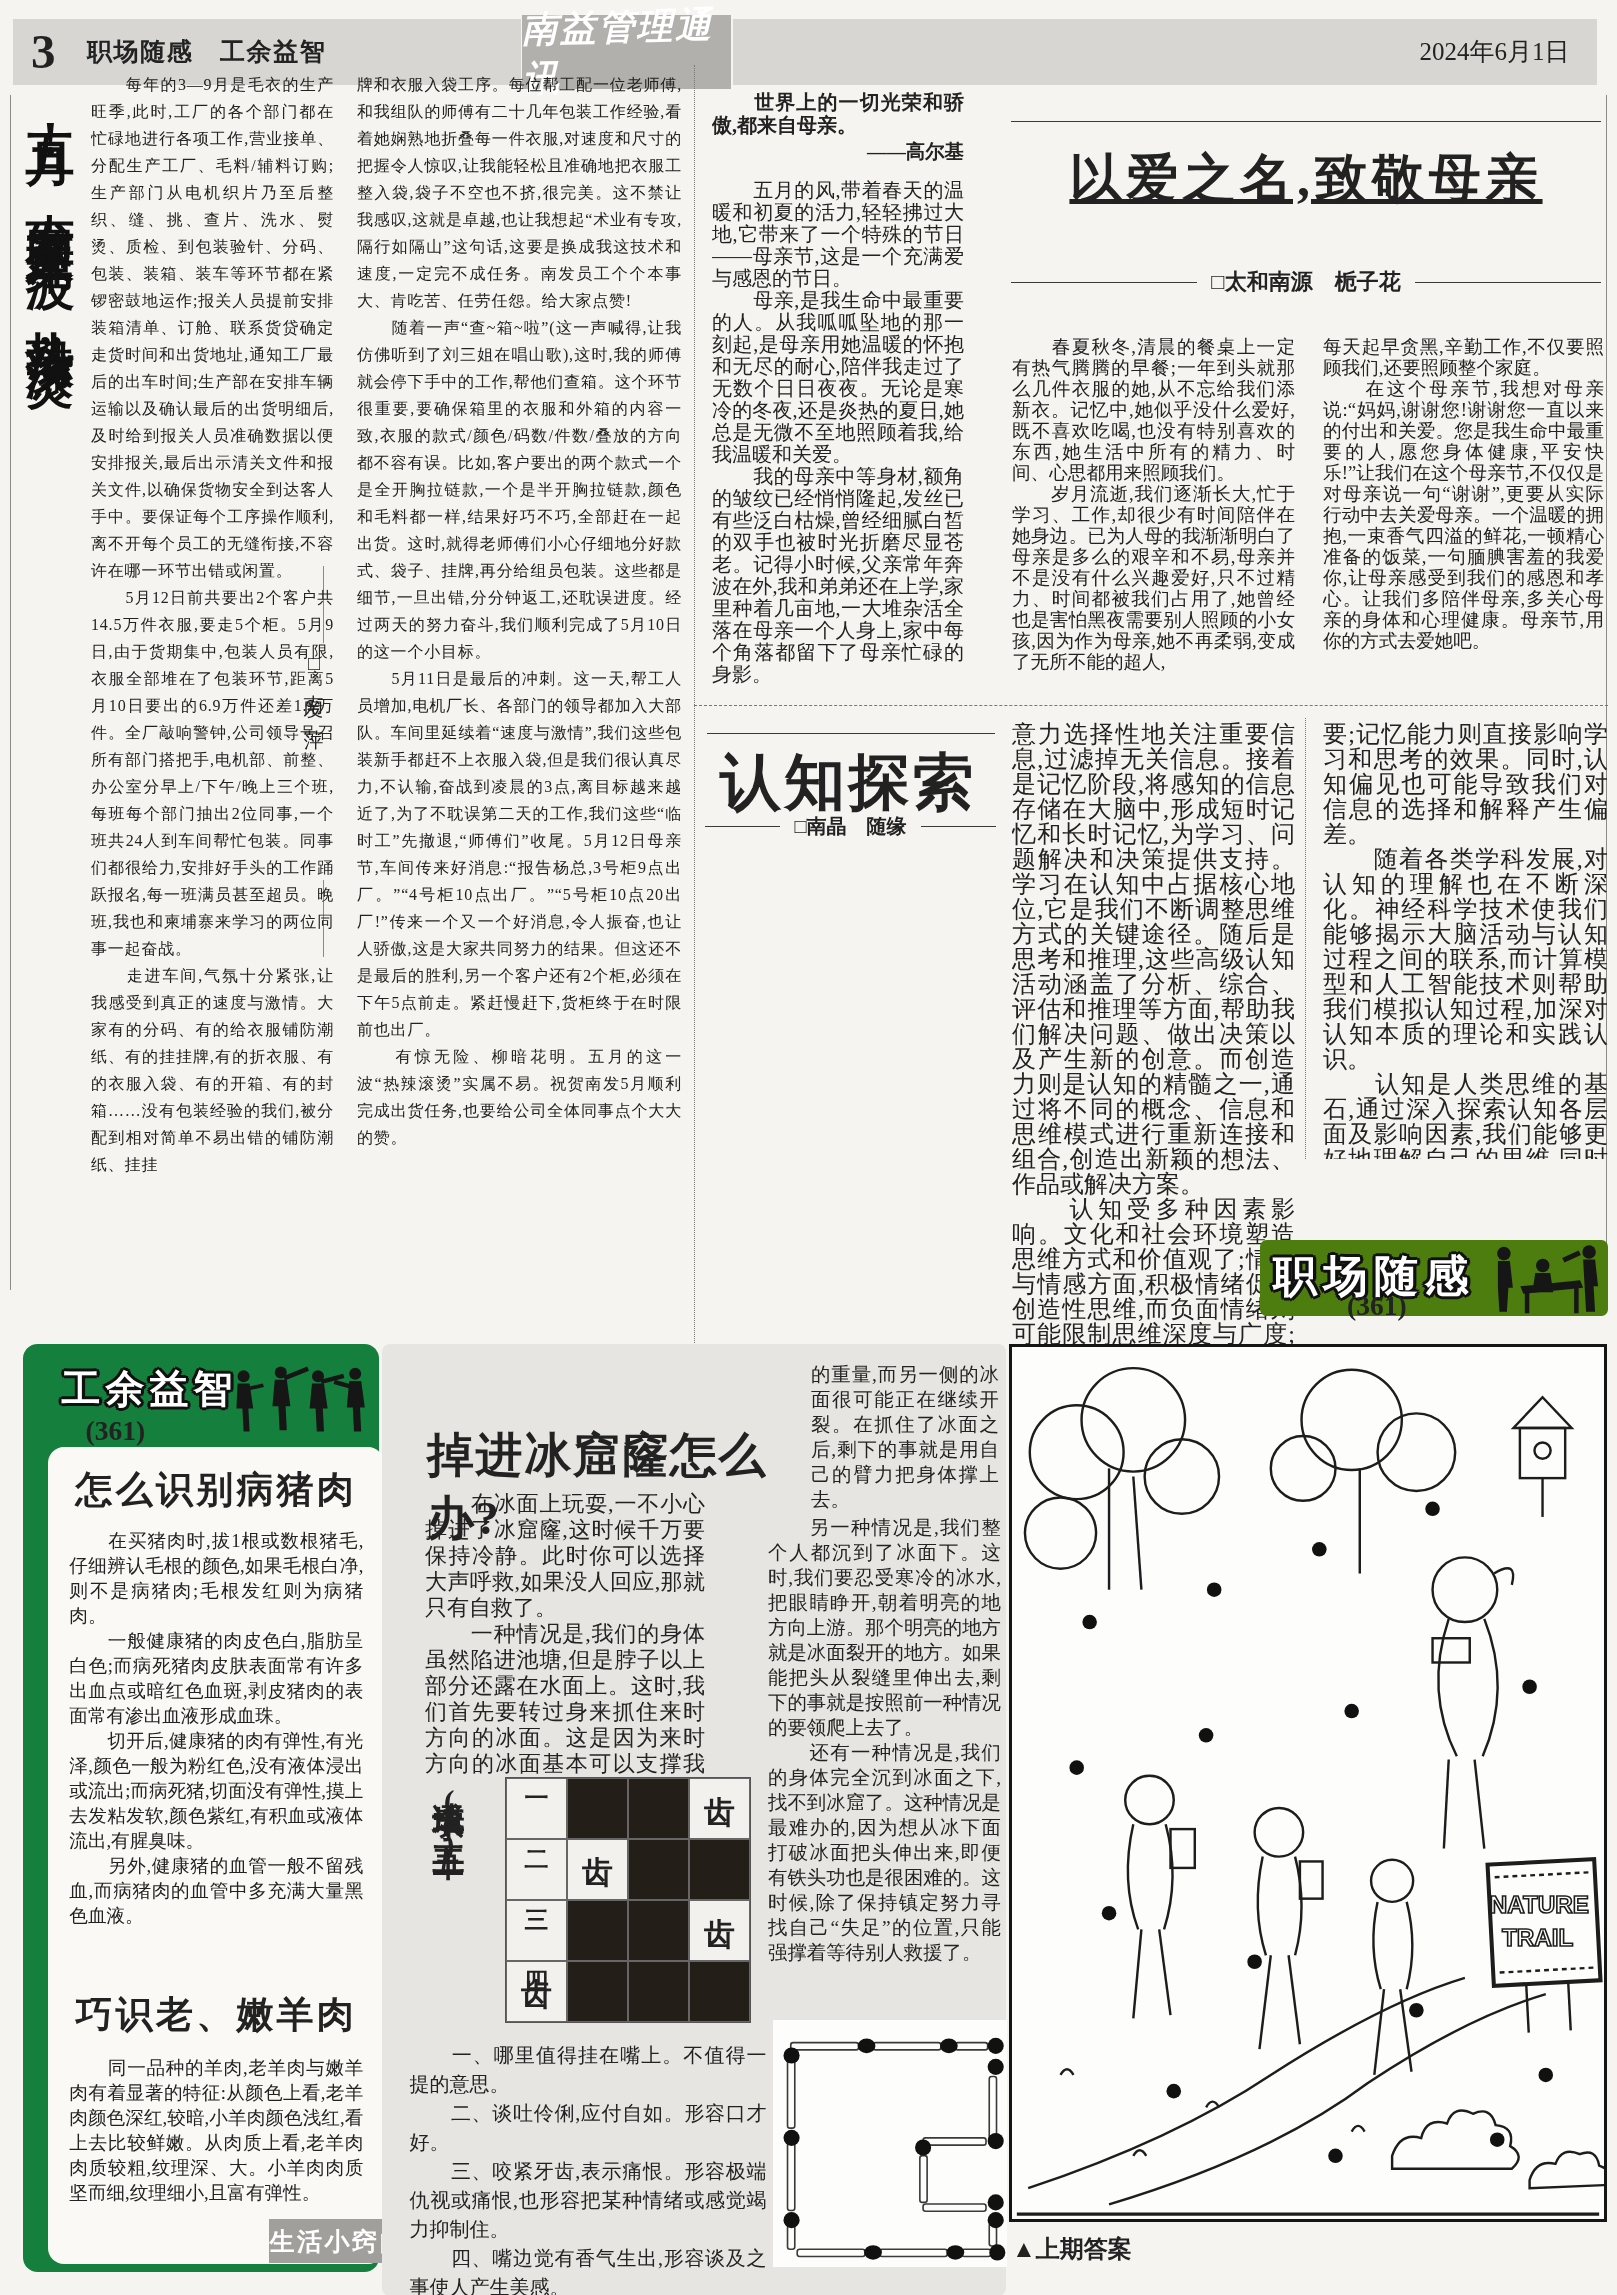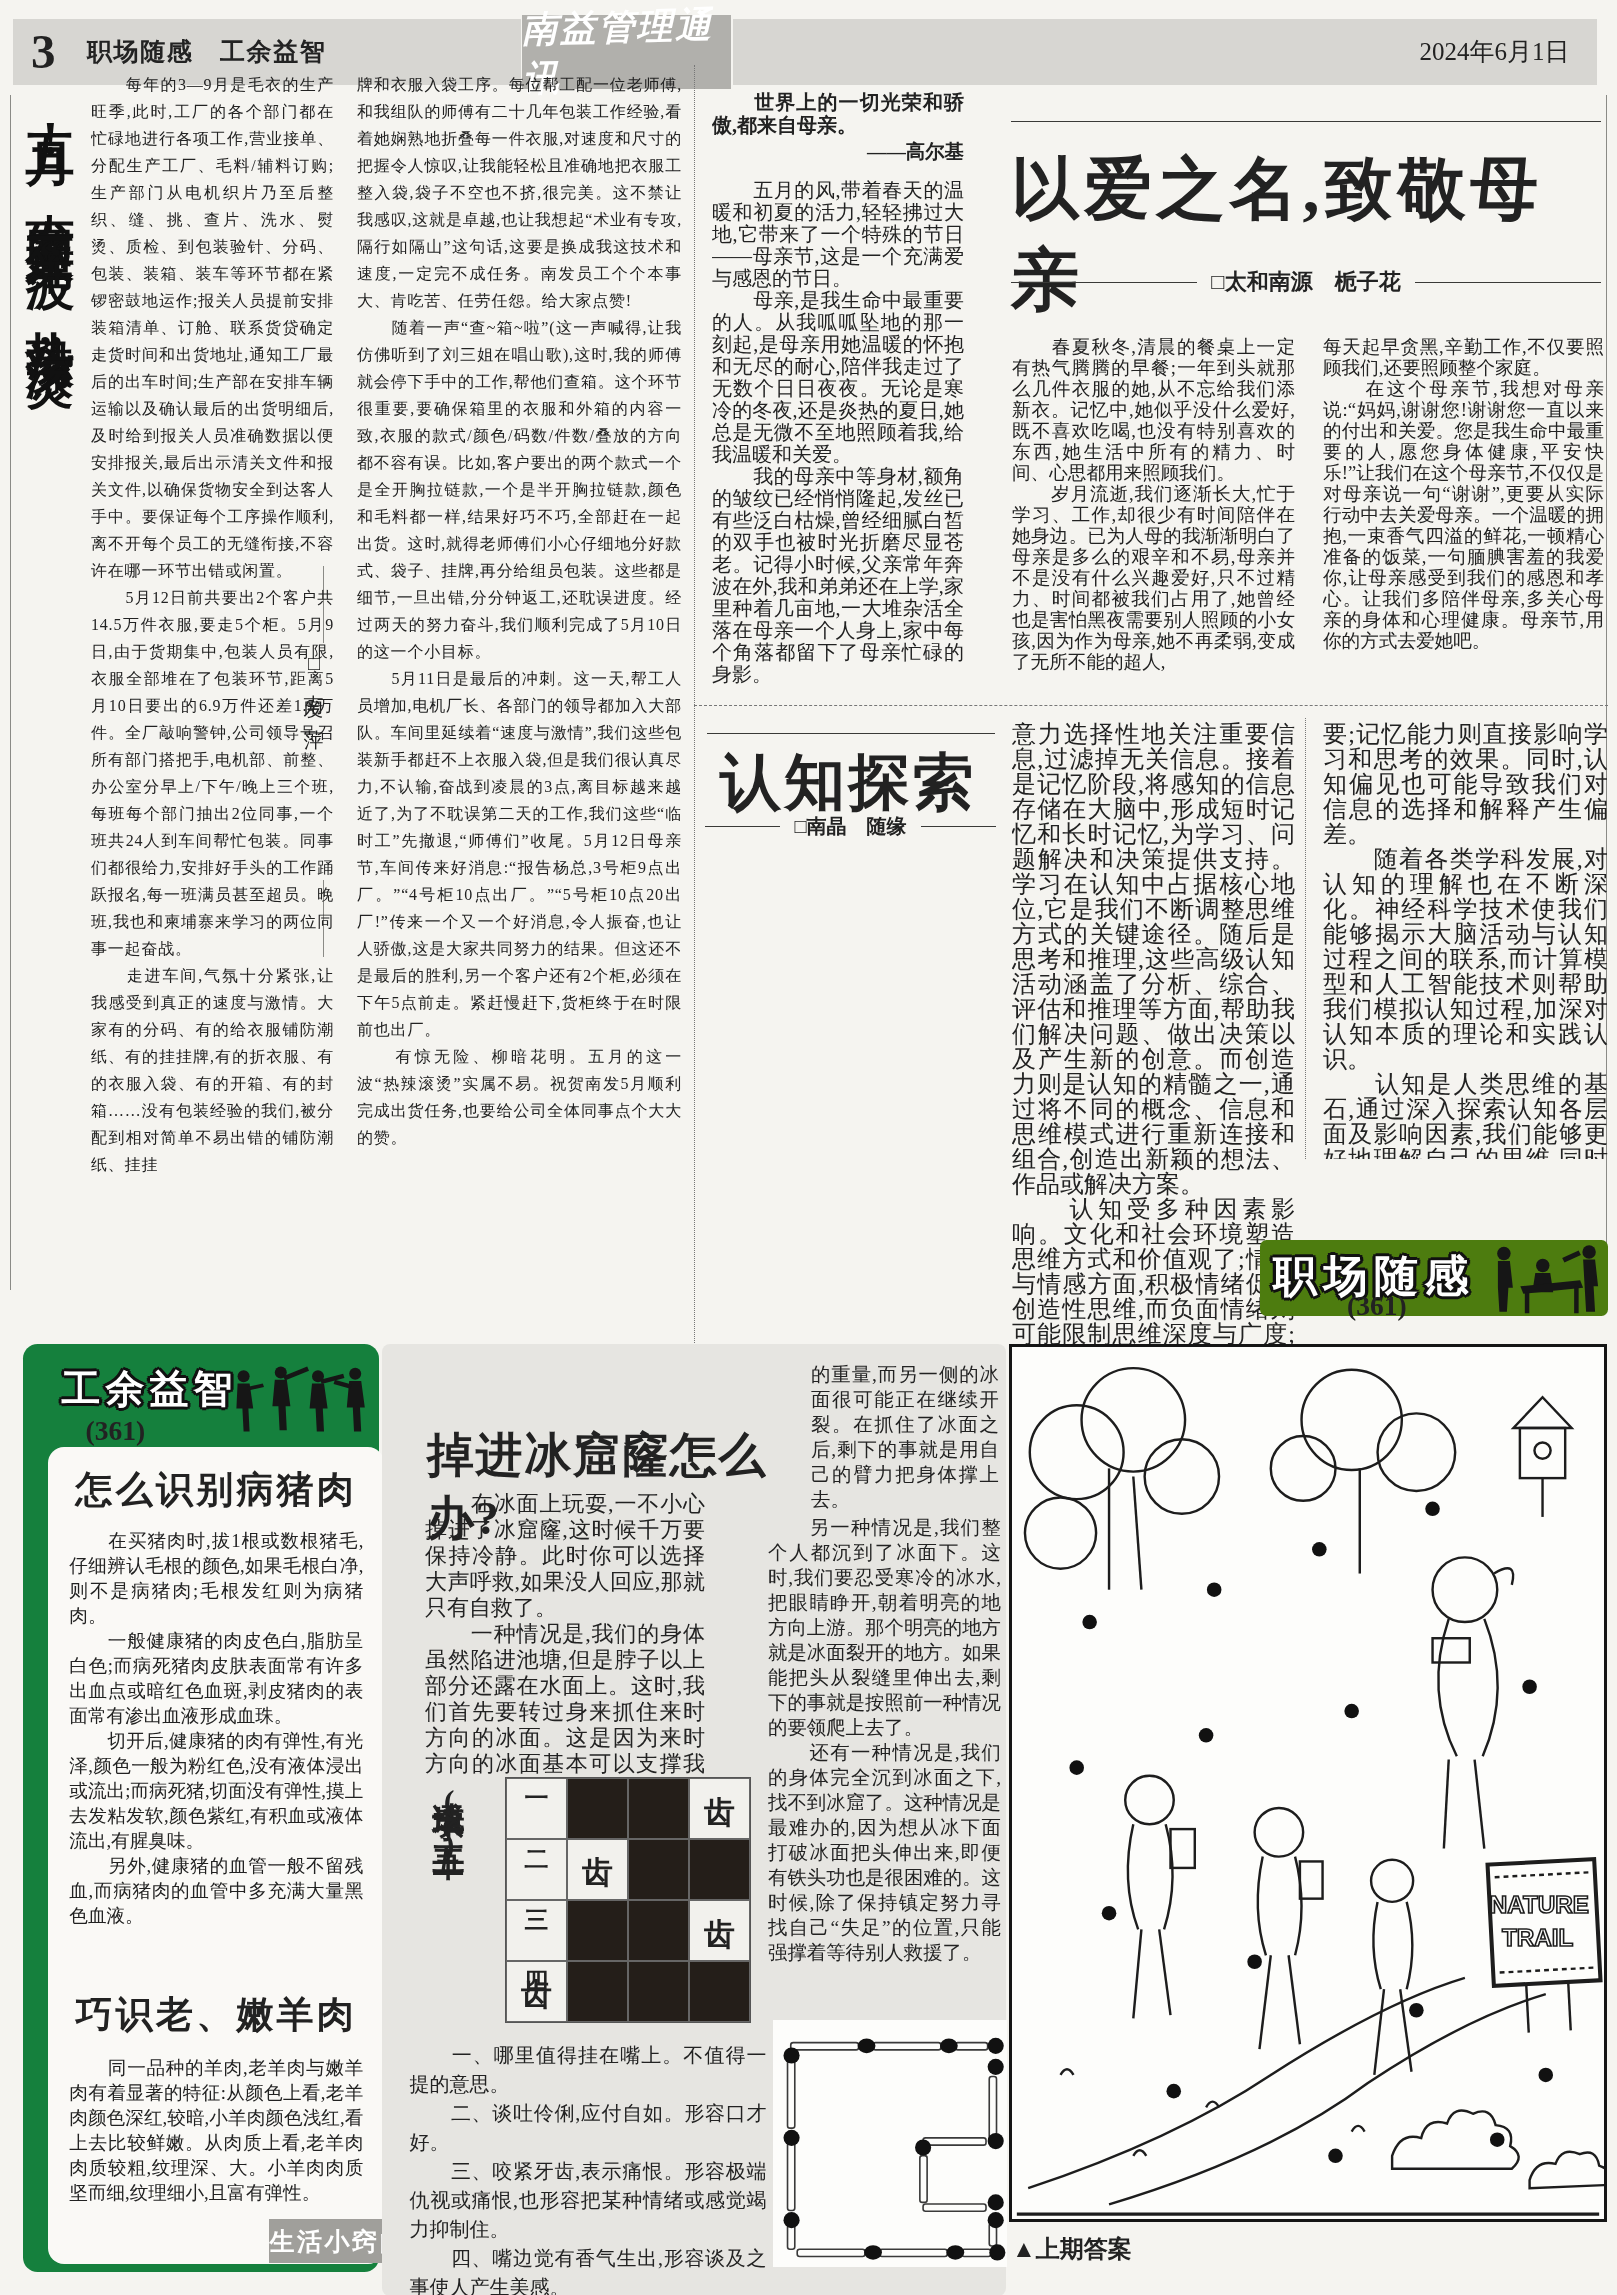--- a/index.html
+++ b/index.html
@@ -19,21 +19,21 @@
   .vline{border-left:1.2px solid #8a8a86;}
   .vdot{border-left:1.6px dotted #777;}
   .hdash{border-top:1.6px dashed #777;}
   .hrule{border-top:1.6px solid #3a3a38;}
   
   #fire-headline{writing-mode:vertical-rl;text-orientation:upright;font-size:49px;font-weight:bold;letter-spacing:8px;line-height:74px;color:#111;}
   #fire-author{writing-mode:vertical-rl;text-orientation:upright;font-size:20px;letter-spacing:4.9px;color:#222;}
   .bodytext{font-size:16px;line-height:27px;letter-spacing:0.8px;}
   .bodytext2{font-size:18.6px;line-height:21px;}
   
-  #mother-title{font-size:68px;font-weight:bold;letter-spacing:4.9px;}
+  #mother-title{font-size:52px;font-weight:bold;text-align:center;letter-spacing:4.9px;text-decoration:underline;}
   .author-row{display:flex;align-items:center;gap:14.6px;}
   .author-row .line{flex:1;border-top:1.6px solid #3a3a38;}
   .author-name{font-size:22px;font-weight:bold;white-space:nowrap;}
   #mother-epigraph{font-size:20px;line-height:22.6px;font-weight:bold;}
   #mother-colA-body{font-size:20px;line-height:22px;}
   
   #cog-title{font-size:61px;font-weight:bold;letter-spacing:3.2px;}
   #cog-col1{font-size:22.6px;line-height:28px;letter-spacing:1.6px;}
   .cogcol{font-size:24px;line-height:25px;}
   

